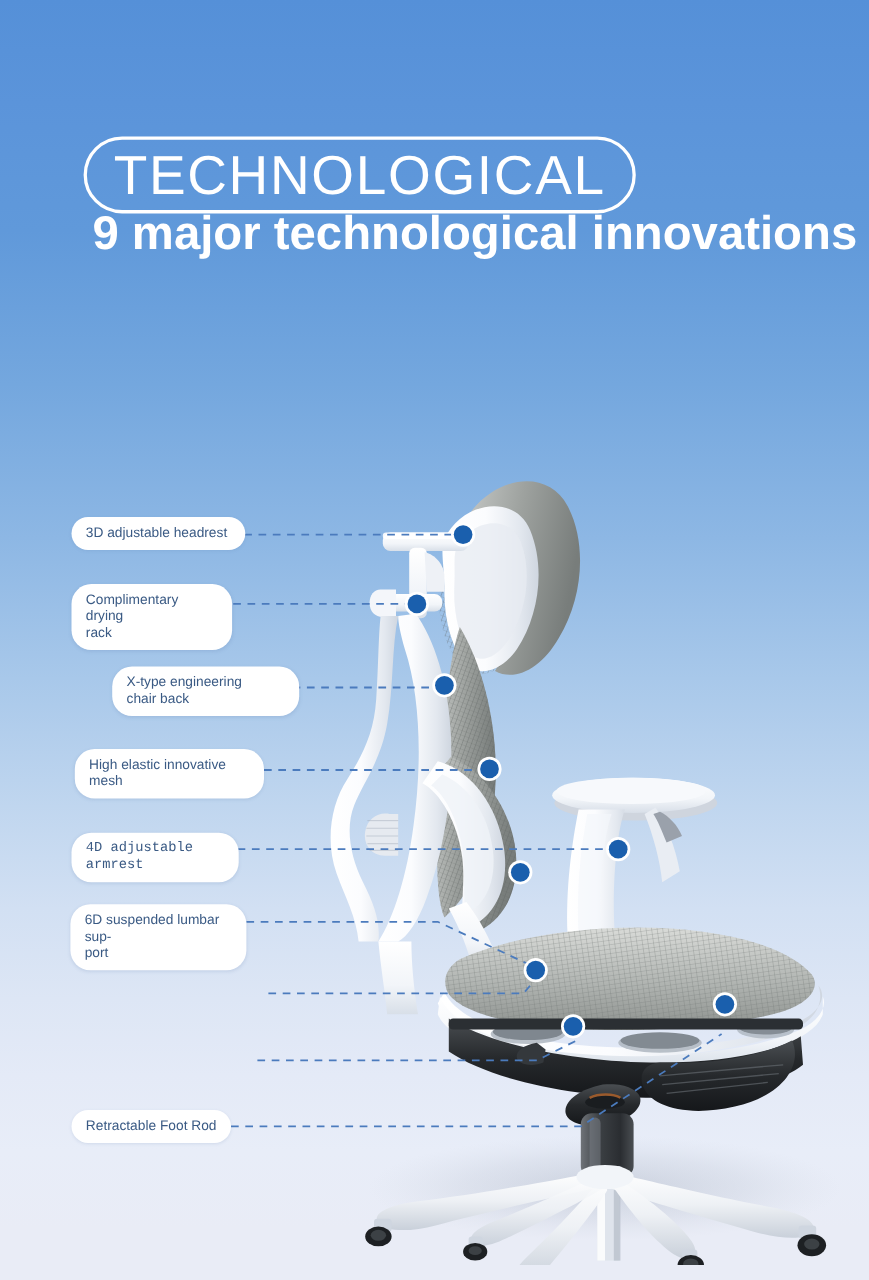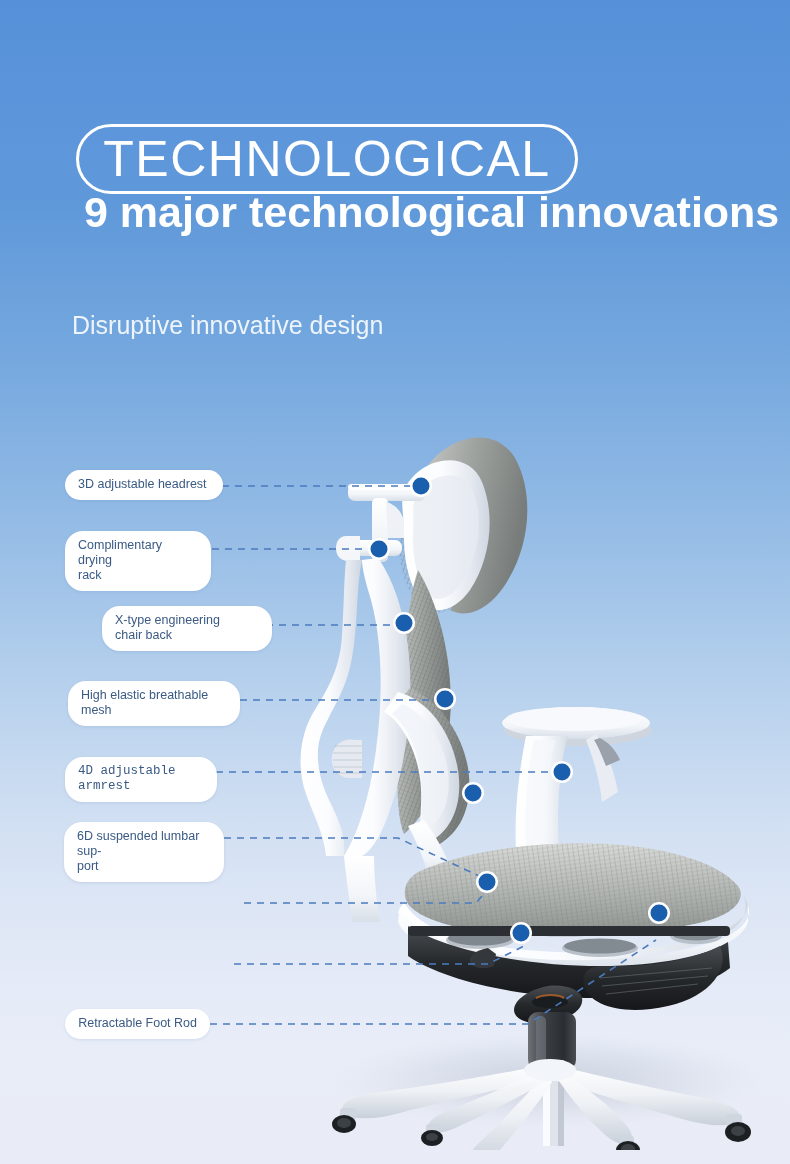--- a/index.html
+++ b/index.html
@@ -75,21 +75,20 @@
 </head>
 <body>
 
 <div id="stage">
 
   <div id="title-pill">
     <div id="title-text">TECHNOLOGICAL</div>
   </div>
 
   <div id="headline">9 major technological innovations</div>
-  <div id="subtitle">Disruptive innovative design</div>
 
   <svg id="chair" viewBox="0 0 470 730">
     <defs>
       <linearGradient id="whiteShell" x1="0" y1="0" x2="1" y2="0">
         <stop offset="0" stop-color="#ffffff"></stop>
         <stop offset="0.45" stop-color="#fbfcfe"></stop>
         <stop offset="0.8" stop-color="#e3e8ef"></stop>
         <stop offset="1" stop-color="#cfd6e0"></stop>
       </linearGradient>
       <linearGradient id="whiteShellV" x1="0" y1="0" x2="0" y2="1">
@@ -362,25 +361,25 @@
   </svg>
 
   <div class="callout" style="left:65px;top:470px;width:158px;">3D adjustable headrest</div>
 
   <div class="callout" style="left:65px;top:531px;width:146px;">Complimentary drying
 rack</div>
 
   <div class="callout" style="left:70px;top:606px;width:170px;margin-left:32px;">X-type engineering
 chair back</div>
 
-  <div class="callout" style="left:68px;top:681px;width:172px;">High elastic breathable
+  <div class="callout" style="left:68px;top:681px;width:172px;">High elastic innovative
 mesh</div>
 
   <div class="callout" style="left:65px;top:757px;width:152px;font-family:Liberation Mono, monospace;">4D adjustable armrest</div>
 
   <div class="callout" style="left:64px;top:822px;width:160px;">6D suspended lumbar sup-
 port</div>
 
 
 
-  <div class="callout" style="left:65px;top:1009px;width:145px;text-align:right;">Retractable Foot Rod</div>
+  <div class="callout" style="left:65px;top:1009px;width:145px;">Retractable Foot Rod</div>
 
 </div>
 
 </body></html>

